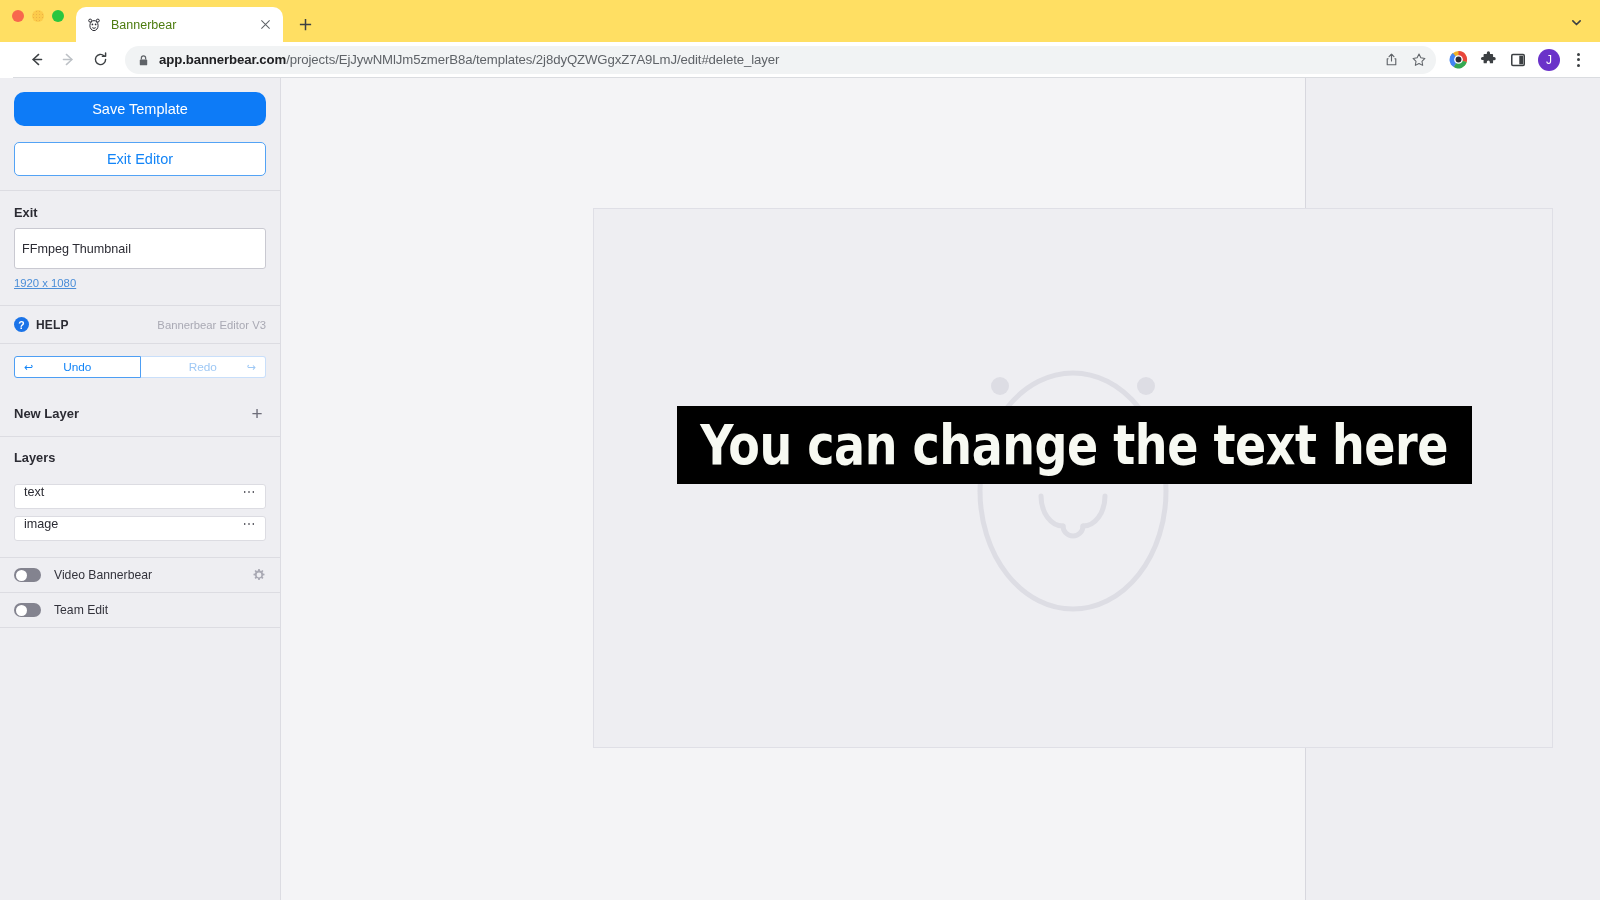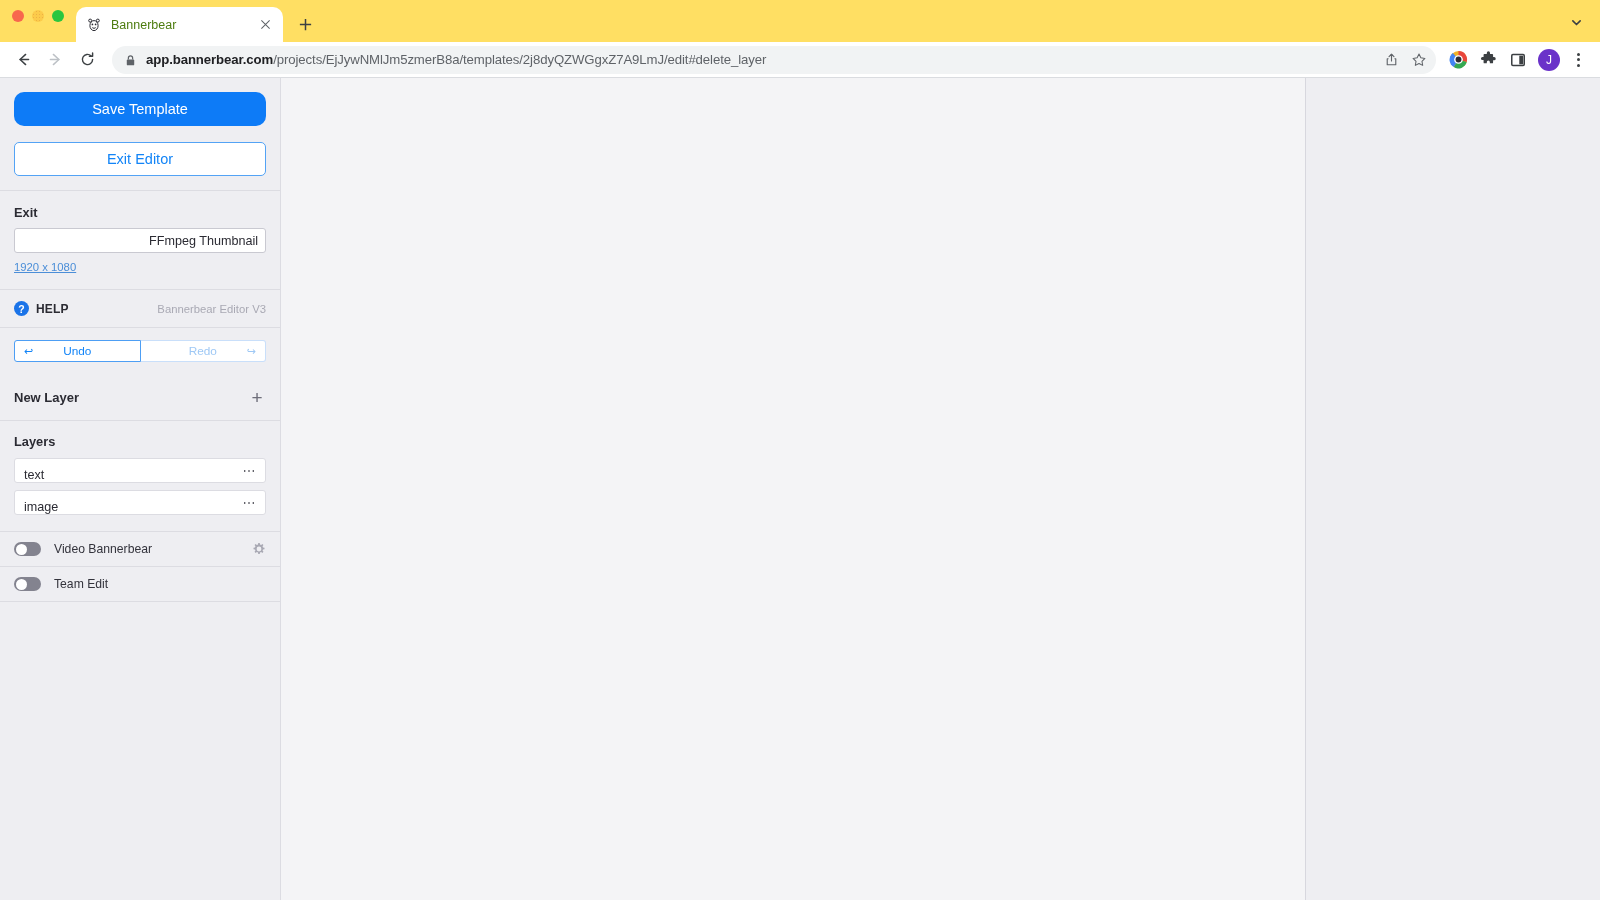--- a/index.html
+++ b/index.html
@@ -97,20 +97,21 @@
   
   .toolbar {
     height: 36px;
     flex: 0 0 36px;
     background: #ffffff;
     display: flex;
     align-items: center;
     padding: 0 10px 0 8px;
     gap: 2px;
     border-bottom: 1px solid #dadce0;
+    margin-left: 13px;
   }
   .nav-btn {
     width: 30px; height: 30px;
     display: flex; align-items: center; justify-content: center;
     color: #3c4043;
     border-radius: 50%;
     flex: 0 0 30px;
   }
   .nav-btn.disabled { color: #bdc1c6; }
 
@@ -226,30 +227,29 @@
   }
 
   .field-label {
     font-size: 12.8px;
     font-weight: 700;
     color: #2b2b33;
     margin-bottom: 8px;
   }
   .text-input {
     width: 100%;
-    height: 25px;
+    height: 41px;
     border: 1px solid #c9c9d1;
     border-radius: 3px;
     background: #ffffff;
     font-size: 12.6px;
     font-family: inherit;
     color: #2b2b33;
     padding: 0 7px;
     outline: none;
-    text-align: right;
   }
   .dims-link {
     font-size: 11.3px;
     color: #4b8ed8;
     margin-top: 8px;
     display: inline-block;
   }
 
   .help-row {
     display: flex;
@@ -313,28 +313,28 @@
     margin-left: auto;
     width: 18px; height: 18px;
     display: flex; align-items: center; justify-content: center;
     color: #6e6e7a;
     font-size: 19px;
     line-height: 1;
     cursor: pointer;
   }
 
   .layers-sect { padding: 13px 14px 16px; border-bottom: 1px solid #dcdce2; }
-  .layers-title { font-size: 12.8px; font-weight: 700; color: #2b2b33; margin-bottom: 9px; }
+  .layers-title { font-size: 12.8px; font-weight: 700; color: #2b2b33; margin-bottom: 19px; }
   .layer-row {
     height: 25px;
     background: #ffffff;
     border: 1px solid #dcdce2;
     border-radius: 3px;
     display: flex;
-    align-items: flex-end;
+    align-items: flex-start;
     padding: 0 8px 0 9px;
     margin-bottom: 7px;
     cursor: pointer;
   }
   .layer-row:last-child { margin-bottom: 0; }
   .layer-name { font-size: 12.6px; color: #2b2b33; flex: 1; }
   .layer-menu {
     color: #30303a;
     font-size: 13px;
     letter-spacing: 1.4px;
@@ -621,16 +621,34 @@
         <span class="toggle-label">Team Edit</span>
       </div>
 
     </div>
 
     <div class="workarea">
 
       <div class="right-divider"></div>
       <div class="right-panel"></div>
 
+      <div class="canvas">
+
+        <div class="bear-placeholder">
+          <svg viewBox="0 0 260 300" width="260" height="300">
+            <ellipse cx="130" cy="163" rx="93" ry="118" fill="none" stroke="#dddde4" stroke-width="5"></ellipse>
+            <circle cx="57" cy="58" r="9" fill="#dddde4"></circle>
+            <circle cx="203" cy="58" r="9" fill="#dddde4"></circle>
+            <path d="M98 168 a22 30 0 0 0 22 30" fill="none" stroke="#dddde4" stroke-width="5" stroke-linecap="round"></path>
+            <path d="M162 168 a22 30 0 0 1 -22 30" fill="none" stroke="#dddde4" stroke-width="5" stroke-linecap="round"></path>
+            <path d="M120 198 a10 10 0 0 0 20 0" fill="none" stroke="#dddde4" stroke-width="5" stroke-linecap="round"></path>
+          </svg>
+        </div>
+
+        <div class="text-layer">
+          <span class="text-layer-label">You can change the text here</span>
+        </div>
+
+      </div>
     </div>
 
   </div>
 </div>
 
 </body></html>

